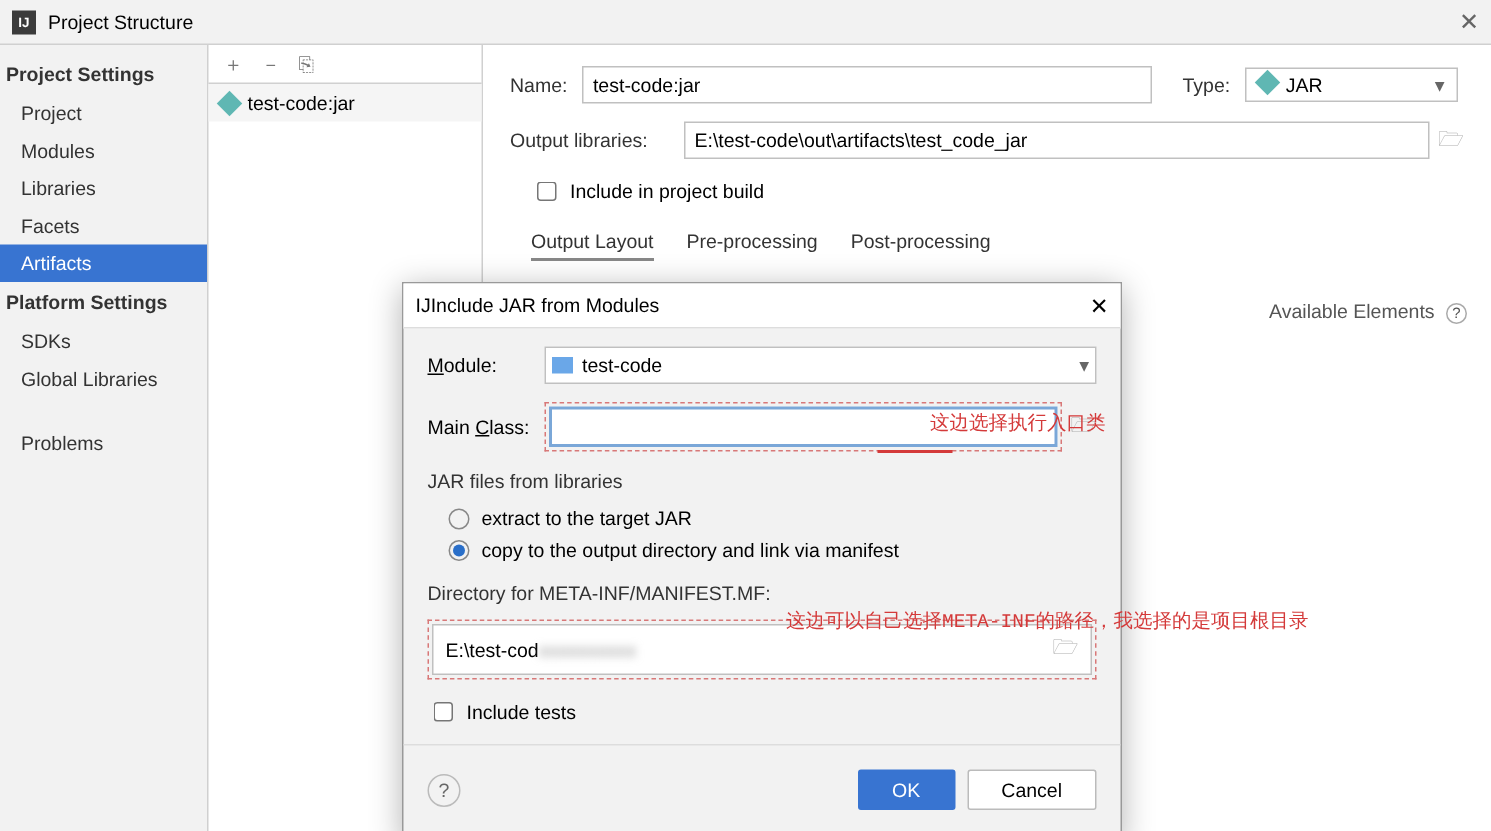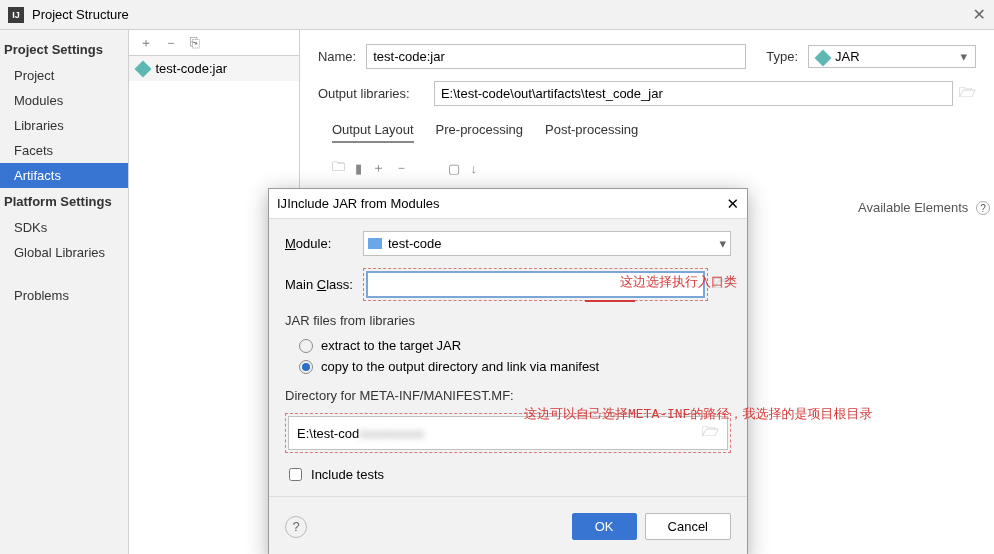--- a/index.html
+++ b/index.html
@@ -13,29 +13,29 @@
 .sidebar .item { padding: 5px 14px; color: #333; cursor: pointer; }
 .sidebar .item.selected { background: #3874d1; color: #fff; }
 .midcol { width: 184px; background: #fff; border-left: 1px solid #d0d0d0; border-right: 1px solid #d0d0d0; }
 .midcol .toolbar { height: 26px; border-bottom: 1px solid #d0d0d0; display: flex; align-items: center; gap: 12px; padding: 0 10px; color: #777; }
 .midcol .entry { display: flex; align-items: center; gap: 6px; padding: 5px 8px; background: #f5f5f5; }
 .midcol .entry .diamond { width: 12px; height: 12px; background: #5fb7b3; transform: rotate(45deg); }
 .rightpane { flex: 1; background: #fff; padding: 14px 18px; position: relative; }
 .row { display: flex; align-items: center; margin-bottom: 12px; }
 .row .lbl { color: #333; margin-right: 10px; }
 .row input[type=text] { border: 1px solid #c0c0c0; padding: 4px 6px; background: #fff; }
-.typebox { border: 1px solid #c0c0c0; padding: 3px 8px; display: flex; align-items: flex-end; gap: 6px; width: 168px; }
+.typebox { border: 1px solid #c0c0c0; padding: 3px 8px; display: flex; align-items: flex-start; gap: 6px; width: 142px; }
 .typebox .diamond2 { width: 12px; height: 12px; background: #5fb7b3; transform: rotate(45deg); }
 .typebox .chev { margin-left: auto; color: #666; }
 .folder-icon { color: #b0b0b0; font-size: 14px; }
 .checkbox-row { display: flex; align-items: center; gap: 6px; margin: 4px 0 12px 14px; }
 .tabs { display: flex; gap: 22px; margin-left: 14px; padding-bottom: 4px;}
 .tabs .tab { padding: 4px 0; color: #333; cursor: pointer; }
 .tabs .tab.active { border-bottom: 2px solid #888; font-weight: 500; }
-.avail { position: absolute; right: 4px; top: 170px; color: #555; }
+.avail { position: absolute; right: 16px; top: 170px; color: #555; }
 .avail .q { display: inline-block; width: 14px; height: 14px; border: 1px solid #aaa; border-radius: 50%; text-align: center; line-height: 13px; font-size: 10px; margin-left: 4px; }
 
 .dialog { position: absolute; left: 268px; top: 188px; width: 480px; background: #f2f2f2; border: 1px solid #999; box-shadow: 0 4px 20px rgba(0,0,0,0.3); z-index: 10; }
 .dialog .dtitle { height: 30px; display: flex; align-items: center; padding: 0 8px; background: #fff; border-bottom: 1px solid #ddd; }
 .dialog .dtitle .close { margin-left: auto; cursor: pointer; font-size: 15px; }
 .dialog .dbody { padding: 12px 16px; }
 .drow { display: flex; align-items: center; margin-bottom: 12px; }
 .drow .dlbl { width: 78px; }
 .drow .u { text-decoration: underline; }
 .modulebox { flex: 1; border: 1px solid #c0c0c0; background: #fff; padding: 4px 4px; display: flex; align-items: center; gap: 6px; }
@@ -106,20 +106,24 @@
         <span class="diamond2"></span>
         <span>JAR</span>
         <span class="chev">▾</span>
       </div>
     </div>
     <div class="row">
       <span class="lbl" style="width:106px">Output libraries:</span>
       <input type="text" style="flex: 1 1 0%;" value="E:\test-code\out\artifacts\test_code_jar">
       <span class="folder-icon" style="margin-left:6px">🗁</span>
     </div>
+    <div class="checkbox-row">
+      <input type="checkbox" style="">
+      <span><span>Include in project build</span></span>
+    </div>
     <div class="tabs">
       <div class="tab active">Output Layout</div>
       <div class="tab">Pre-processing</div>
       <div class="tab">Post-processing</div>
     </div>
     <div class="sm-toolbar">
       <span>🗀</span>
       <span>▮</span>
       <span>＋</span>
       <span>－</span>

